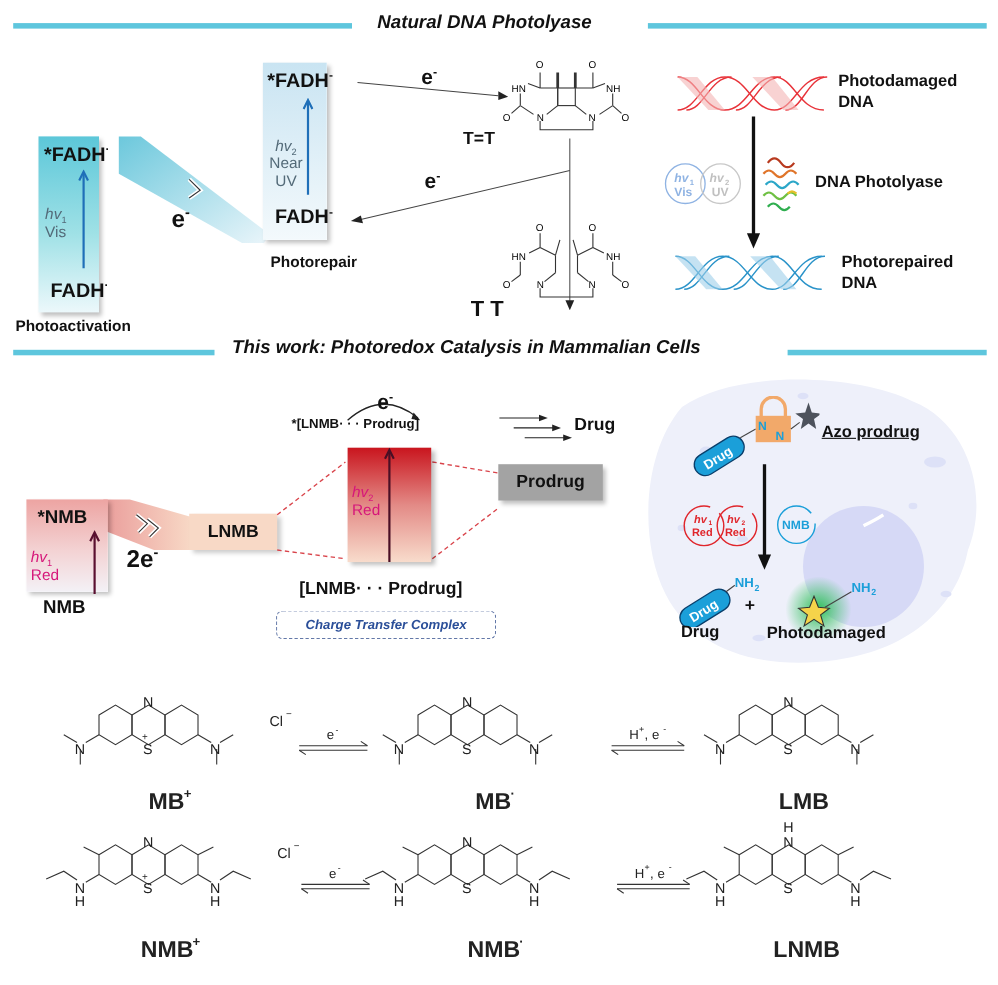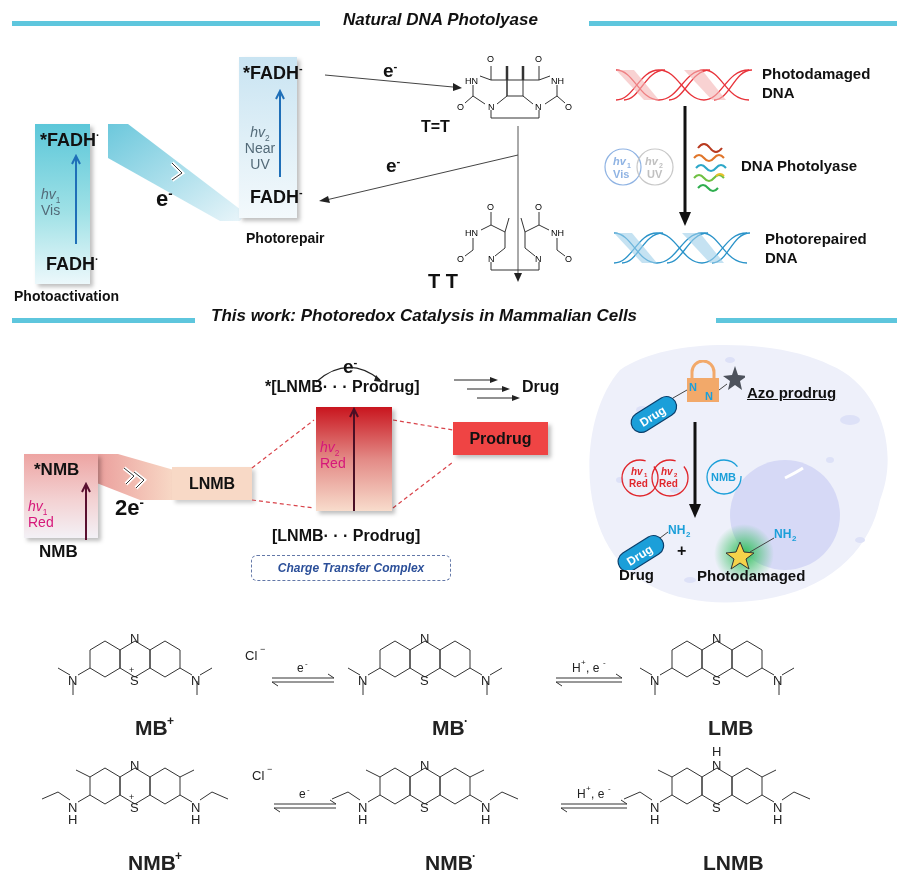--- a/index.html
+++ b/index.html
@@ -14,21 +14,21 @@
   svg text { font-family:"Liberation Sans", sans-serif; }
   .box-fad1 { background:linear-gradient(180deg,#5cc7d9 0%,#9fe1e6 55%,#ecf8fb 100%);
               box-shadow:3px 3px 4px rgba(0,0,0,0.25); }
   .box-fad2 { background:linear-gradient(180deg,#c9e4f2 0%,#e3f1f8 60%,#f3f9fc 100%);
               box-shadow:3px 3px 4px rgba(0,0,0,0.25); }
   .box-nmb { background:linear-gradient(180deg,#eda4a2 0%,#f3d2d3 55%,#f3f1f6 100%);
              box-shadow:3px 3px 4px rgba(0,0,0,0.25); }
   .box-lnmb { background:#f8d9c6; box-shadow:3px 3px 4px rgba(0,0,0,0.2); }
   .box-red { background:linear-gradient(180deg,#c9151e 0%,#e38a86 50%,#f8dccc 100%);
              box-shadow:3px 3px 4px rgba(0,0,0,0.25); }
-  .box-prodrug { background:#ef4444; box-shadow:3px 3px 4px rgba(0,0,0,0.25); }
+  .box-prodrug { background:#a3a3a3; box-shadow:3px 3px 4px rgba(0,0,0,0.25); }
   .ctc { border:1.5px dashed #6378a8; border-radius:6px; color:#2b4f99;
          font-weight:bold; font-style:italic; font-size:12px; text-align:center; }
   .hvtxt { font-weight:normal; font-size:14px; line-height:16px; }
   .fname { font-weight:bold; font-size:20px; white-space:nowrap; }
 </style>
 </head>
 <body>
 
 <div class="abs bar" style="left:12px;top:21px;width:308px;"></div>
 <div class="abs hdr" style="left:343px;top:10px;">Natural DNA Photolyase</div>
@@ -285,21 +285,21 @@
 
 <div class="abs box-prodrug fname" style="left:453px;top:422px;width:95px;height:33px;line-height:33px;text-align:center;font-size:16px;">Prodrug</div>
 
 <svg class="abs" style="left:310px;top:360px;" width="80" height="24">
   <path d="M6,22 Q38,-6 70,20" fill="none" stroke="#222" stroke-width="1.2"></path>
   <polygon points="66,15 72,22 64,21" fill="#222"></polygon>
 </svg>
 <div class="abs fname" style="left:343px;top:356px;font-size:19px;">
   <span>e</span><span class="sup">-</span>
 </div>
-<div class="abs lbl" style="left:265px;top:378px;font-size:16px;">*[LNMB· · · Prodrug]</div>
+<div class="abs lbl" style="left:265px;top:378px;font-size:12px;">*[LNMB· · · Prodrug]</div>
 <div class="abs lbl" style="left:272px;top:527px;font-size:16px;">[LNMB· · · Prodrug]</div>
 <div class="abs ctc" style="left:251px;top:555px;width:198px;height:24px;line-height:24px;">Charge Transfer Complex</div>
 
 <svg class="abs" style="left:452px;top:375px;" width="70" height="30">
   <line x1="2" y1="5" x2="40" y2="5" stroke="#222"></line>
     <polygon points="38,2 46,5 38,8" fill="#222"></polygon>
   <line x1="15" y1="14" x2="52" y2="14" stroke="#222"></line>
     <polygon points="50,11 58,14 50,17" fill="#222"></polygon>
   <line x1="25" y1="23" x2="62" y2="23" stroke="#222"></line>
     <polygon points="60,20 68,23 60,26" fill="#222"></polygon>

